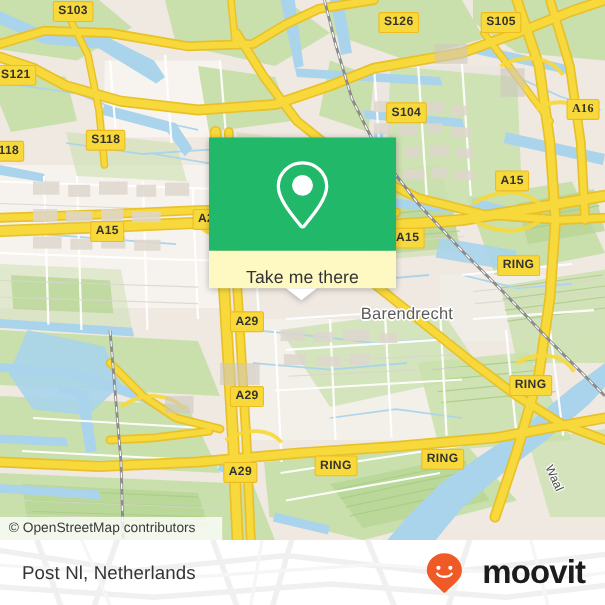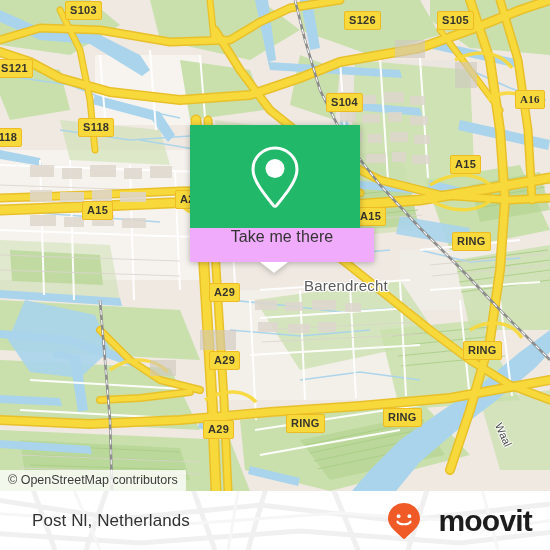--- a/index.html
+++ b/index.html
@@ -58,20 +58,21 @@
   .place-label {
     position: absolute;
     color: #5b5b5b;
     font-family: "Liberation Sans", sans-serif;
     font-size: 15px;
     letter-spacing: 0.2px;
     white-space: nowrap;
     text-shadow:
       -1.4px 0 #fff, 1.4px 0 #fff, 0 -1.4px #fff, 0 1.4px #fff,
       -1px -1px #fff, 1px -1px #fff, -1px 1px #fff, 1px 1px #fff;
+    margin-left: 24px;
   }
   .river-label {
     position: absolute;
     color: #4a4a4a;
     font-family: "Liberation Sans", sans-serif;
     font-size: 11px;
     white-space: nowrap;
     transform: rotate(66deg);
     transform-origin: left top;
     text-shadow:
@@ -89,25 +90,25 @@
   #popup-head {
     width: 170px;
     height: 103px;
     background: #21b86a;
     display: flex;
     align-items: center;
     justify-content: center;
     box-sizing: border-box;
   }
   #popup-foot {
-    width: 184px;
+    width: 170px;
     height: 34px;
-    background: #f0abfc;
+    background: #fef9c3;
     display: flex;
-    align-items: flex-start;
+    align-items: flex-end;
     justify-content: center;
     box-sizing: border-box;
   }
   #popup-label {
     color: #333333;
     font-family: "Liberation Sans", sans-serif;
     font-size: 16px;
     letter-spacing: 0.1px;
   }
   #popup-tail {
@@ -122,21 +123,21 @@
 
   
   #attribution {
     position: absolute;
     left: 0;
     bottom: 0;
     background: rgba(255,255,255,0.78);
     color: #3b3b3b;
     font-family: "Liberation Sans", sans-serif;
     font-size: 12.5px;
-    padding: 3px 8px 4px 8px;
+    padding: 3px 24px 4px 8px;
     white-space: nowrap;
     box-sizing: border-box;
   }
 
   
   #bottom-bar {
     position: absolute;
     left: 0;
     top: 491px;
     width: 550px;
@@ -153,21 +154,20 @@
   #bottom-title {
     position: absolute;
     left: 20px;
     top: 50%;
     transform: translateY(-50%);
     color: #333333;
     font-family: "Liberation Sans", sans-serif;
     font-size: 17px;
     letter-spacing: 0.1px;
     white-space: nowrap;
-    margin-left: 12px;
   }
   #brand-logo {
     position: absolute;
     right: 18px;
     top: 50%;
     transform: translateY(-50%);
     display: flex;
     align-items: center;
     gap: 17px;
   }
@@ -435,25 +435,25 @@
         <g fill="#cfc8bf" opacity="0.6">
           <rect x="395" y="40" width="30" height="18"></rect>
           <rect x="455" y="62" width="22" height="26"></rect>
           <rect x="200" y="330" width="36" height="20"></rect>
           <rect x="150" y="360" width="26" height="16"></rect>
         </g>
       </g>
     </svg>
 
     <div>
-      <div class="shield" style="left:65px;  top:1px;">S103</div>
+      <div class="shield" style="left:48px;  top:1px;">S103</div>
       <div class="shield" style="left:344px; top:11px;">S126</div>
       <div class="shield" style="left:437px; top:11px;text-align:right;">S105</div>
       <div class="shield" style="left:-4px;  top:59px;">S121</div>
-      <div class="shield" style="left:326px; top:93px;">S104</div>
+      <div class="shield" style="left:351px; top:93px;">S104</div>
       <div class="shield" style="left:515px; top:90px;font-family:Liberation Serif, serif;">A16</div>
       <div class="shield" style="left:78px;  top:118px;">S118</div>
       <div class="shield" style="left:-14px; top:128px;">S118</div>
       <div class="shield" style="left:450px; top:155px;">A15</div>
       <div class="shield" style="left:82px;  top:201px;">A15</div>
       <div class="shield" style="left:175px; top:190px;">A29</div>
       <div class="shield" style="left:355px; top:207px;">A15</div>
       <div class="shield" style="left:452px; top:232px;">RING</div>
       <div class="shield" style="left:209px; top:283px;">A29</div>
       <div class="shield" style="left:209px; top:351px;">A29</div>

